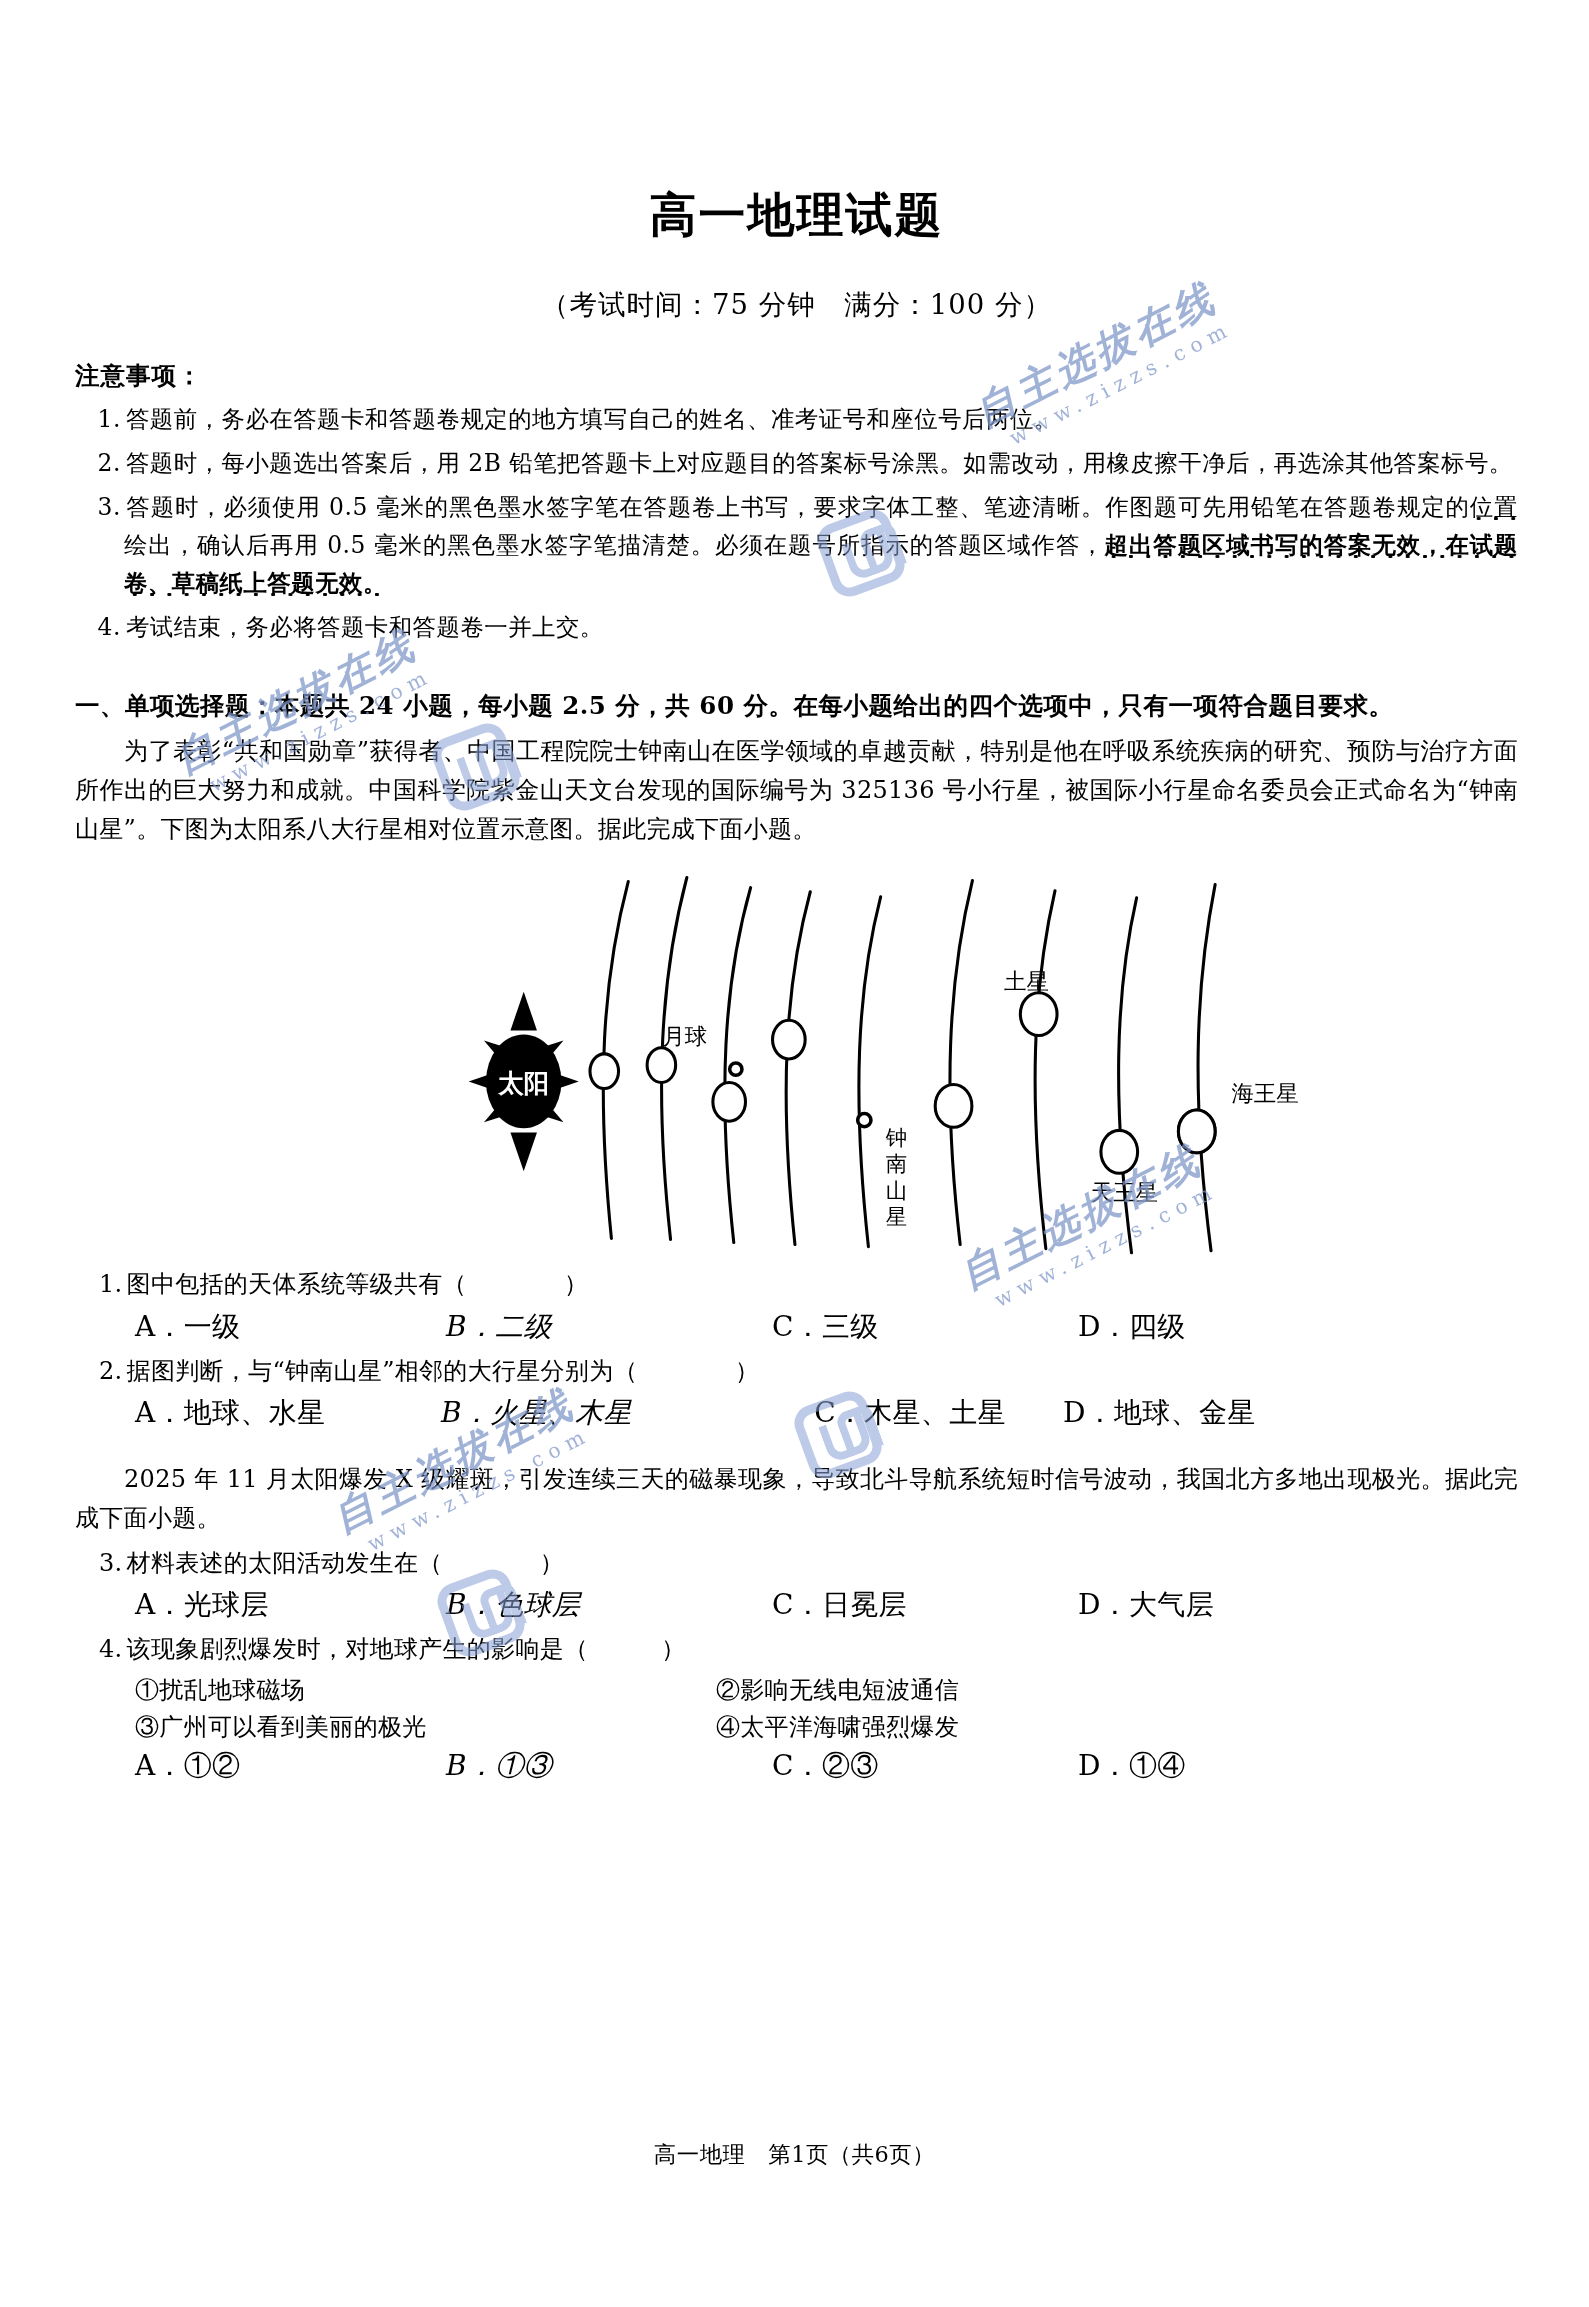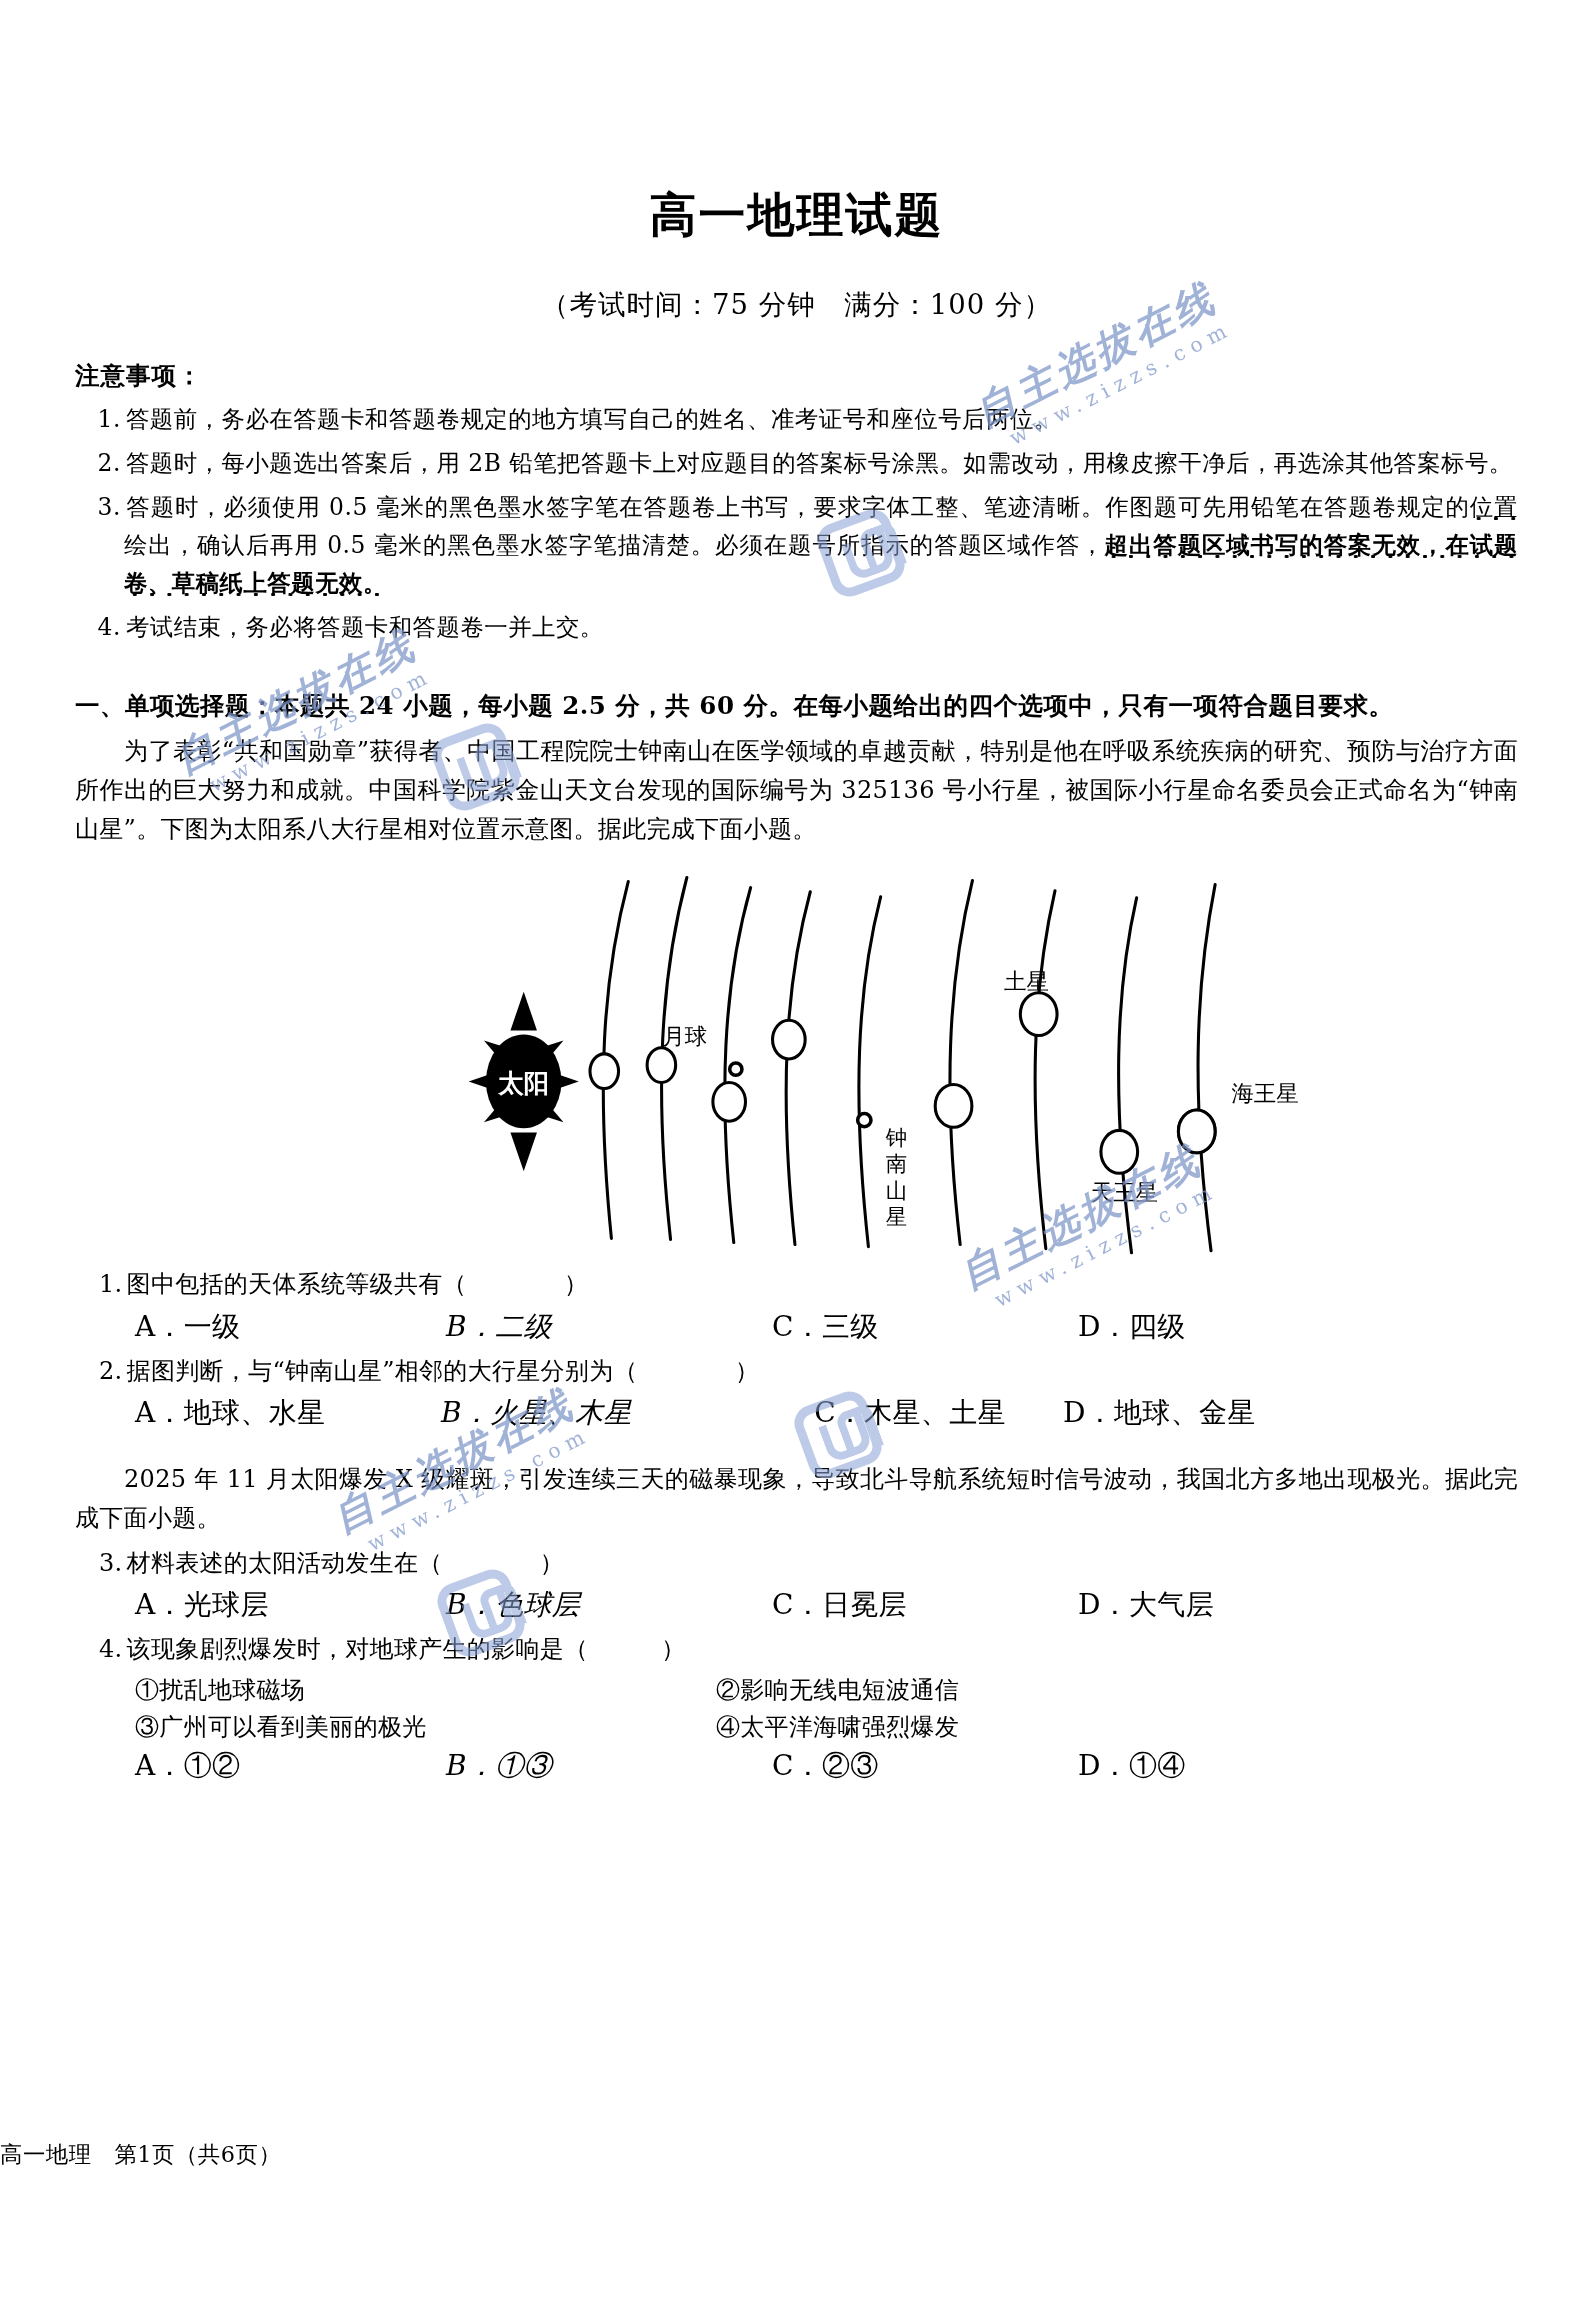--- a/index.html
+++ b/index.html
@@ -140,20 +140,21 @@
     height: 398px;
     margin-top: 12.2px;
   }
   .diagram-wrap svg { display:block; }
 
   
   .footer {
     position: absolute;
     left: 0; right: 0;
     top: 2139px;
+    text-align: center;
     font-size: 22.4px;
     letter-spacing: 0.5px;
     font-family: "DejaVu Serif", "Liberation Serif", serif;
   }
 
   
   .wm-layer {
     position: absolute;
     left: 0; top: 0;
     width: 1589px; height: 2307px;

